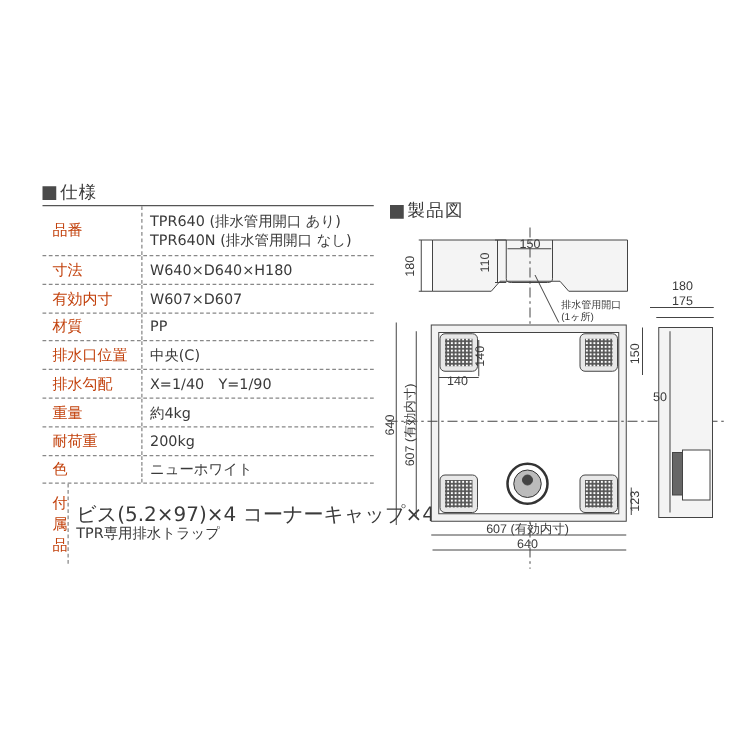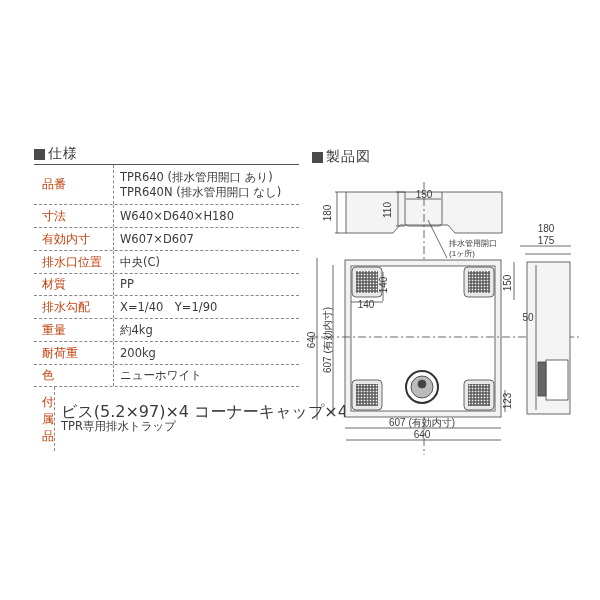--- a/index.html
+++ b/index.html
@@ -1,21 +1,21 @@
 <!DOCTYPE html>
 <html><head>
 <meta charset="utf-8">
 <style>
   html, body { margin:0; padding:0; }
   body { width:600px; height:600px; background:#ffffff; position:relative; overflow:hidden;
          font-family:"DejaVu Sans", sans-serif; color:#3a3a3a; }
   .section-title { position:absolute; font-size:14px; color:#3a3a3a; display:flex; align-items:center; letter-spacing:1px; }
   .section-title .sq { width:11px; height:11px; background:#4a4a4a; margin-right:3px; display:inline-block; }
   #spec-title { left:34px; top:145px; }
-  #fig-title { left:312px; top:148px; }
+  #fig-title { left:312px; top:160px; }
   .spec-table { position:absolute; left:34px; top:164px; width:265px; border-top:1.5px solid #555; }
   .row { display:flex; border-bottom:1.5px dashed #888; box-sizing:border-box; }
   .row:last-child { border-bottom:none; }
   .cell-label { width:80px; padding-left:8px; font-size:12px; display:flex; align-items:center; box-sizing:border-box;
                 border-right:1.2px dashed #888; color:#c2410c; }
   .cell-value { flex:1; padding-left:6px; font-size:11.5px; display:flex; flex-direction:column; justify-content:center; color:#3a3a3a; line-height:15px; }
   .cell-value span { white-space:nowrap; }
   svg text { font-family:"Liberation Sans", sans-serif; fill:#3a3a3a; }
 </style>
 </head>
@@ -44,30 +44,30 @@
     <div class="cell-value">
         <span>W640×D640×H180</span>
       </div>
   </div>
   <div class="row" style="height:23px">
     <div class="cell-label">有効内寸</div>
     <div class="cell-value">
         <span>W607×D607</span>
       </div>
   </div>
+  <div class="row" style="height:22px">
+    <div class="cell-label">材質</div>
+    <div class="cell-value">
+        <span>PP</span>
+      </div>
+  </div>
   <div class="row" style="height:23px">
     <div class="cell-label">排水口位置</div>
     <div class="cell-value">
         <span>中央(C)</span>
-      </div>
-  </div>
-  <div class="row" style="height:22px">
-    <div class="cell-label">材質</div>
-    <div class="cell-value">
-        <span>PP</span>
       </div>
   </div>
   <div class="row" style="height:23px">
     <div class="cell-label">排水勾配</div>
     <div class="cell-value">
         <span>X=1/40　Y=1/90</span>
       </div>
   </div>
   <div class="row" style="height:23px">
     <div class="cell-label">重量</div>

